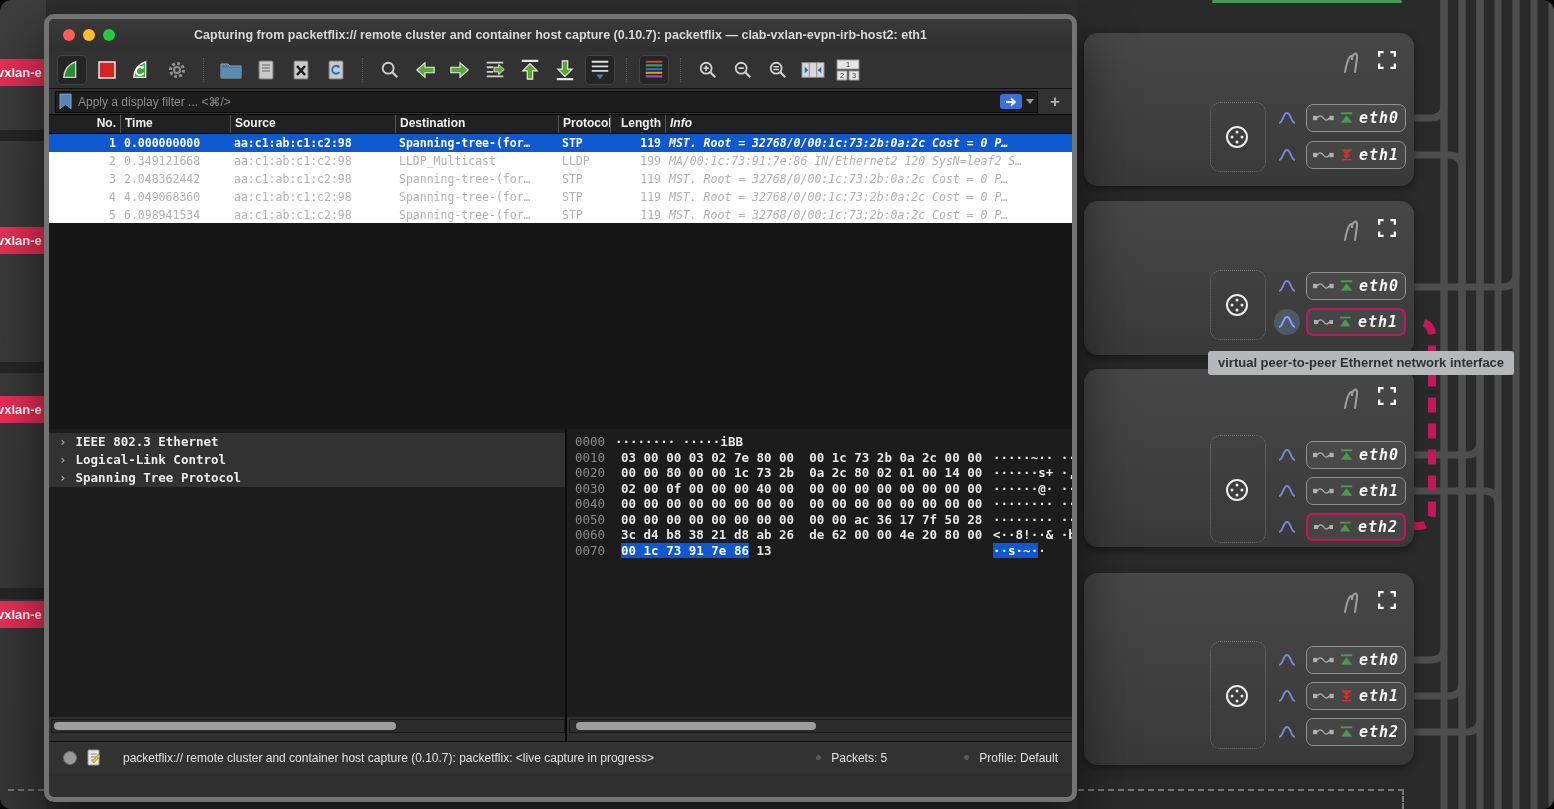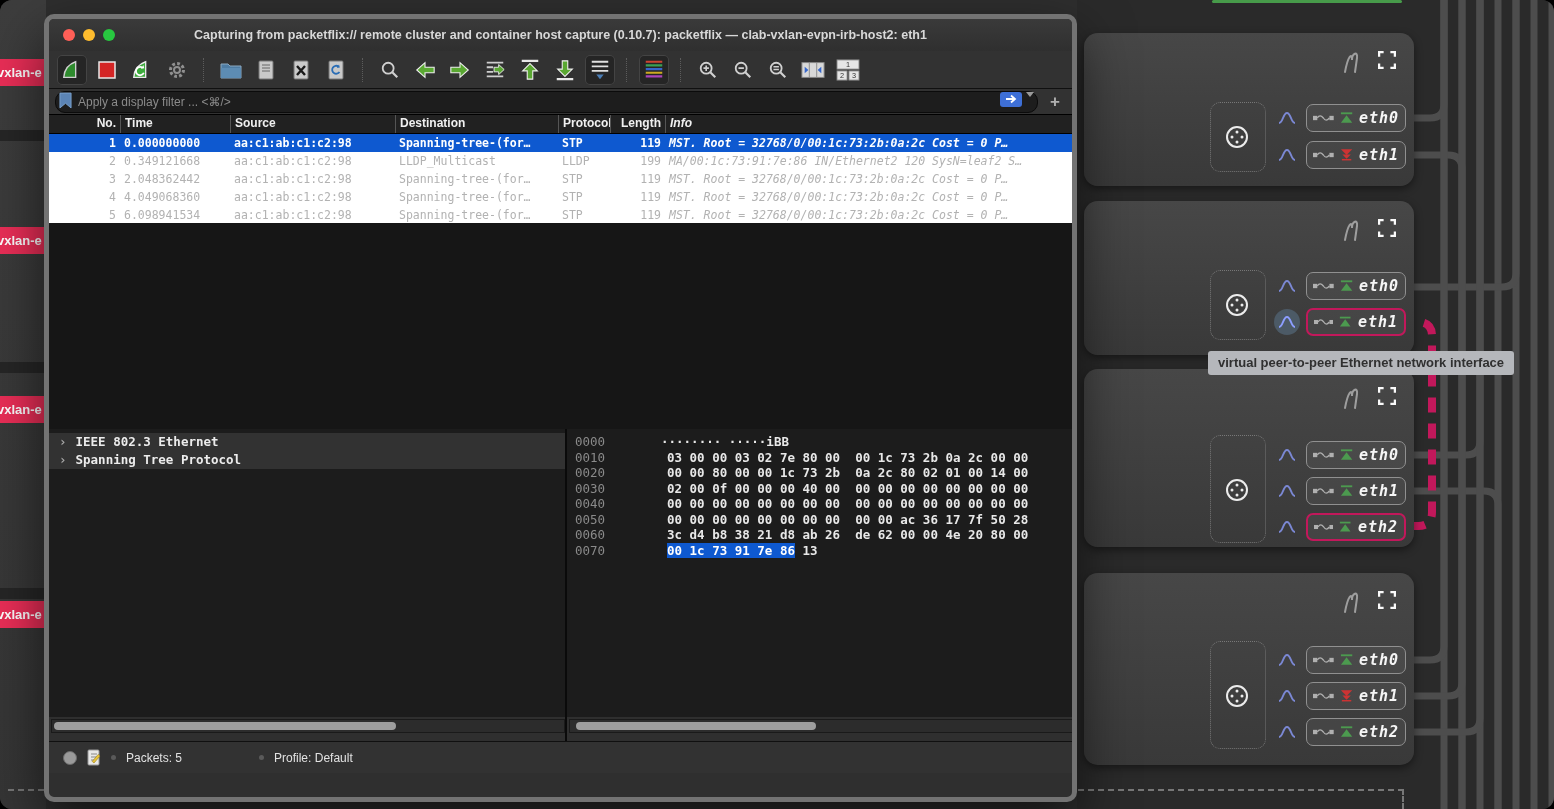--- a/index.html
+++ b/index.html
@@ -47,21 +47,21 @@
   .title{position:absolute;left:0;right:0;text-align:center;color:#d8d8d8;font-size:12.5px;font-weight:bold;}
 
   .toolbar{position:absolute;left:0;top:32px;width:100%;height:38px;background:#323232;border-bottom:1px solid #101010;
            display:flex;align-items:center;padding-left:8px;box-sizing:border-box;gap:5px;}
   .tbtn{width:30px;height:30px;display:flex;align-items:center;justify-content:center;border-radius:5px;flex:0 0 auto;}
   .tbtn.active{background:#252525;box-shadow:inset 0 0 0 1px #444;}
   .tsep{width:1px;height:24px;border-left:1px dotted #5c5c5c;margin:0 6px;flex:0 0 auto;}
 
   .filterbar{position:absolute;left:0;top:70px;width:100%;height:26px;background:#323232;display:flex;align-items:center;
              padding:0 6px;box-sizing:border-box;gap:6px;border-bottom:1px solid #000;}
-  .filter-field{flex:1;height:20px;background:#1d1d1d;border:1px solid #0b0b0b;border-radius:10px;display:flex;padding:0 3px;gap:4px;}
+  .filter-field{flex:1;height:20px;background:#1d1d1d;border:1px solid #0b0b0b;border-radius:0;display:flex;align-items:center;padding:0 3px;gap:4px;}
   .filter-input{flex:1;background:transparent;border:none;outline:none;color:#cfcfcf;font-size:12px;font-family:"Liberation Sans",sans-serif;}
   .filter-input::placeholder{color:#8b8b8b;}
   .apply-btn{width:22px;height:15px;background:#3e6fd6;border-radius:3px;display:flex;align-items:center;justify-content:center;}
   .caret{width:0;height:0;border-left:4px solid transparent;border-right:4px solid transparent;border-top:5px solid #9a9a9a;}
   .plus-btn{color:#b0b0b0;font-size:17px;font-weight:bold;padding:0 6px;}
 
   .plist{position:absolute;left:0;top:96px;width:100%;height:108px;font-family:"DejaVu Sans Mono",monospace;font-size:11.5px;}
   .phead{display:flex;height:18px;background:#212121;color:#f0f0f0;font-family:"Liberation Sans",sans-serif;
          font-size:12px;font-weight:bold;border-bottom:1px solid #000;}
   .phead .c{border-left:1px solid #555;padding:1px 4px;box-sizing:border-box;overflow:hidden;white-space:nowrap;}
@@ -81,21 +81,21 @@
 
   .pane{position:absolute;top:410px;height:288px;background:#1c1c1c;overflow:hidden;}
   .pane-details{left:0;width:516px;}
   .pane-bytes{left:518px;width:515px;}
   .splitter{position:absolute;left:516px;top:410px;width:2px;height:312px;background:#0a0a0a;}
   .drow{height:18px;line-height:18px;background:#323232;color:#ececec;font-family:"DejaVu Sans Mono",monospace;
         font-size:12.5px;font-weight:bold;white-space:nowrap;overflow:hidden;padding-left:10px;margin-top:0;}
   .drows{margin-top:4px;}
   .drow .chev{color:#a8a8a8;margin-right:9px;font-weight:bold;}
   .hexrows{margin-top:5px;font-family:"DejaVu Sans Mono",monospace;font-size:12.5px;}
-  .hexrow{display:flex;height:15.5px;line-height:15.5px;white-space:pre;gap:46px;}
+  .hexrow{display:flex;height:15.5px;line-height:15.5px;white-space:pre;}
   .hexrow .off{width:40px;margin-left:8px;color:#8a8a8a;flex:0 0 auto;}
   .hexrow .bytes{width:372px;margin-left:6px;color:#e8e8e8;font-weight:bold;flex:0 0 auto;overflow:hidden;}
   .hexrow .ascii{color:#e8e8e8;font-weight:bold;overflow:hidden;flex:1;}
   .hlb{background:#0e59d0;color:#fff;}
 
   .hscroll{position:absolute;top:700px;height:14px;background:#2c2c2c;border:1px solid #1a1a1a;box-sizing:border-box;}
   .hthumb{position:absolute;top:2px;height:8px;background:#9e9e9e;border-radius:4px;}
 
   .statusbar{position:absolute;left:0;top:722px;width:100%;height:32px;background:#323232;border-top:1px solid #101010;
              display:flex;align-items:center;padding:0 14px;box-sizing:border-box;color:#e2e2e2;font-size:12px;gap:10px;}
@@ -674,20 +674,21 @@
           <span class="c w-len">119</span>
           <span class="c w-info">MST. Root = 32768/0/00:1c:73:2b:0a:2c  Cost = 0  P…</span>
       </div>
     </div>
 
     <div class="empty-area"></div>
 
     <div class="pane pane-details">
       <div class="drows">
         <div class="drow"><span class="chev">›</span><span>IEEE 802.3 Ethernet</span></div>
+        <div class="drow"><span class="chev">›</span><span>Logical-Link Control</span></div>
         <div class="drow"><span class="chev">›</span><span>Spanning Tree Protocol</span></div>
       </div>
     </div>
 
     <div class="splitter"></div>
 
     <div class="pane pane-bytes">
       <div class="hexrows">
         <div class="hexrow"><span class="off">0000</span><span class="ascii">········ ·····iBB</span></div>
         <div class="hexrow"><span class="off">0010</span><span class="bytes">03 00 00 03 02 7e 80 00  00 1c 73 2b 0a 2c 00 00</span><span class="ascii">·····~·· ··s+·,··</span></div>
@@ -707,20 +708,21 @@
       <div class="hthumb" style="left:6px;width:240px;"></div>
     </div>
 
     <div class="statusbar">
       <span class="sb-dot"></span>
       <svg width="14" height="17" viewBox="0 0 14 17">
           <rect x="1" y="1" width="11" height="15" rx="1" fill="#e8e8e8" stroke="#999"></rect>
           <path d="M4 5 h6 M4 8 h6 M4 11 h4" stroke="#888" stroke-width="1"></path>
           <path d="M7 14 L13 7 L11.2 5.4 L5.2 12.4 Z" fill="#e8c43a" stroke="#9a7d1a" stroke-width="0.6"></path>
         </svg>
+      <span class="sb-text">packetflix:// remote cluster and container host capture (0.10.7): packetflix: &lt;live capture in progress&gt;</span>
       <span class="sep-dot"></span>
       <span class="sb-packets">Packets: 5</span>
       <span class="sep-dot"></span>
       <span class="sb-profile">Profile: Default</span>
     </div>
   </div>
 
 </div>
 
 </body></html>

